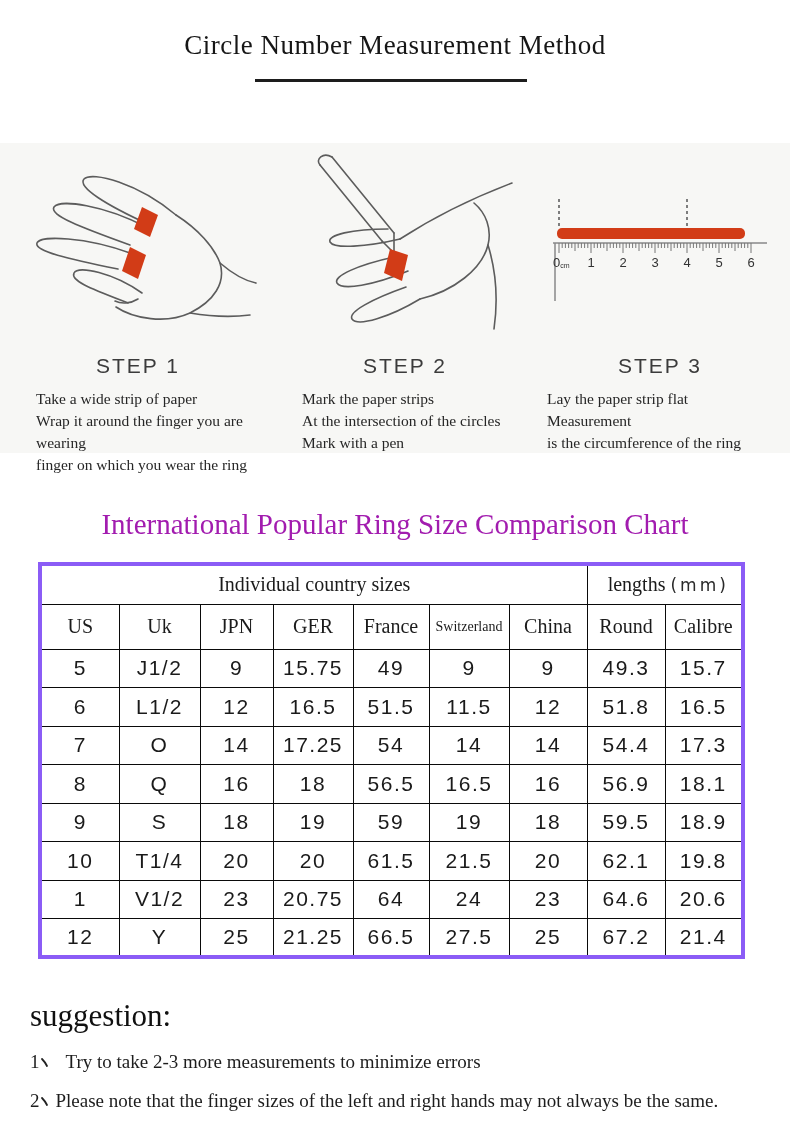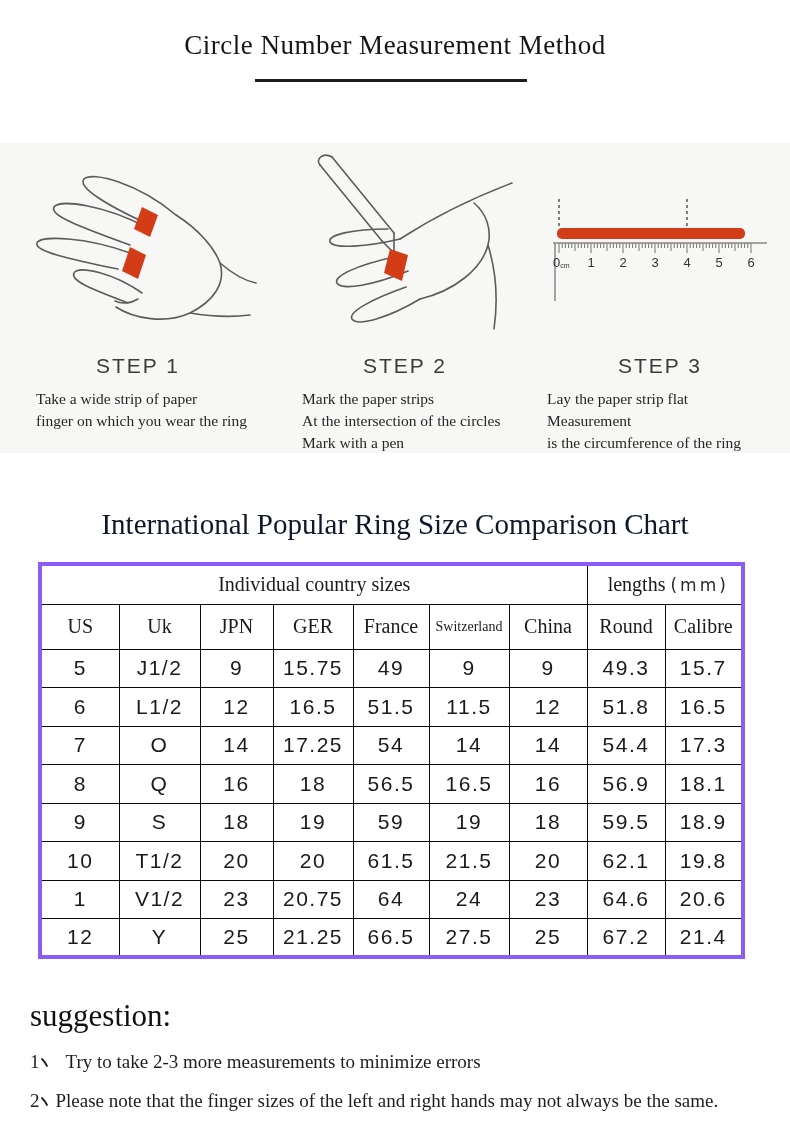--- a/index.html
+++ b/index.html
@@ -27,21 +27,21 @@
   .step-lines { margin-top:10px; font-size:15.5px; line-height:22px; color:#262626; }
   .step-col-1 .step-lines { padding-left:6px;margin-left:22px; }
   .step-col-2 .step-lines { padding-left:20px; }
   .step-col-3 .step-lines { padding-left:13px; }
 
   svg .ln { fill:none; stroke:#5c5c5c; stroke-width:1.6; stroke-linecap:round; }
   svg .red { fill:#d23c17; stroke:none; }
 
   
   .chart-title { position:absolute; top:508px; left:0; width:100%;
-                 text-align:center; font-size:29px; color:#0f172a; }
+                 text-align:center; font-size:29px; color:#a21caf; }
 
   table.ring-table { position:absolute; top:562px; left:38px; width:703px;
                      border-collapse:collapse; table-layout:fixed;
                      border:4px solid #8b5cf6; }
   .ring-table th, .ring-table td { border:1.5px solid #0a0a0a; text-align:center;
                                    vertical-align:middle; font-weight:normal; }
   .ring-table .group-row th { height:40px; font-size:20px; }
   .ring-table .col-row th { height:45px; font-size:20px; }
   .ring-table .col-row th.small { font-size:14px; }
   .ring-table td { height:38.5px; font-family:"Liberation Sans", sans-serif;
@@ -79,20 +79,21 @@
         <path class="ln" d="M158,54 C180,68 196,86 202,102 C208,122 196,140 172,152 C148,163 116,158 98,146"></path>
         <path class="ln" d="M202,102 C216,114 228,120 238,122"></path>
         <path class="ln" d="M172,152 C196,156 216,156 232,154"></path>
         <path class="red" d="M124,46 L140,54 L132,76 L116,68 Z"></path>
         <path class="red" d="M112,86 L128,94 L120,118 L104,110 Z"></path>
       </svg>
     </div>
     <div class="step-heading">STEP 1</div>
     <div class="step-lines">
       <div>Take a wide strip of paper</div>
+      <div>Wrap it around the finger you are wearing</div>
       <div>finger on which you wear the ring</div>
     </div>
   </div>
 
   <div class="step-col step-col-2">
     <div class="illu">
       <svg width="230" height="185" viewBox="0 0 230 185">
         <path class="ln" d="M30,12 L92,88"></path>
         <path class="ln" d="M42,4 L104,80"></path>
         <path class="ln" d="M30,12 C25,6 33,-1 42,4"></path>
@@ -289,21 +290,21 @@
         <td>18</td>
         <td>19</td>
         <td>59</td>
         <td>19</td>
         <td>18</td>
         <td>59.5</td>
         <td>18.9</td>
       </tr>
       <tr>
         <td>10</td>
-        <td>T1/2</td>
+        <td>T1/4</td>
         <td>20</td>
         <td>20</td>
         <td>61.5</td>
         <td>21.5</td>
         <td>20</td>
         <td>62.1</td>
         <td>19.8</td>
       </tr>
       <tr>
         <td>1</td>

